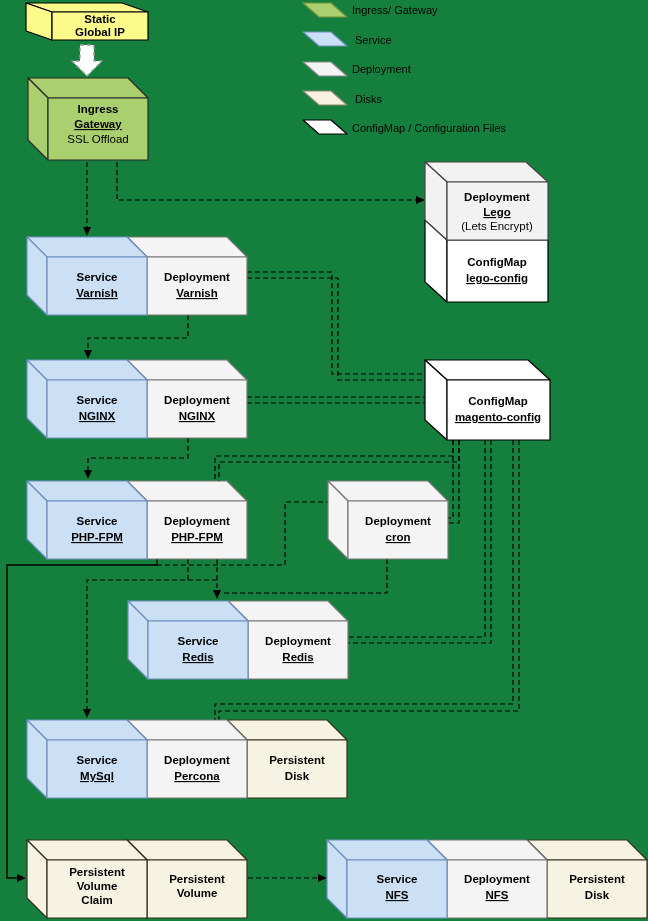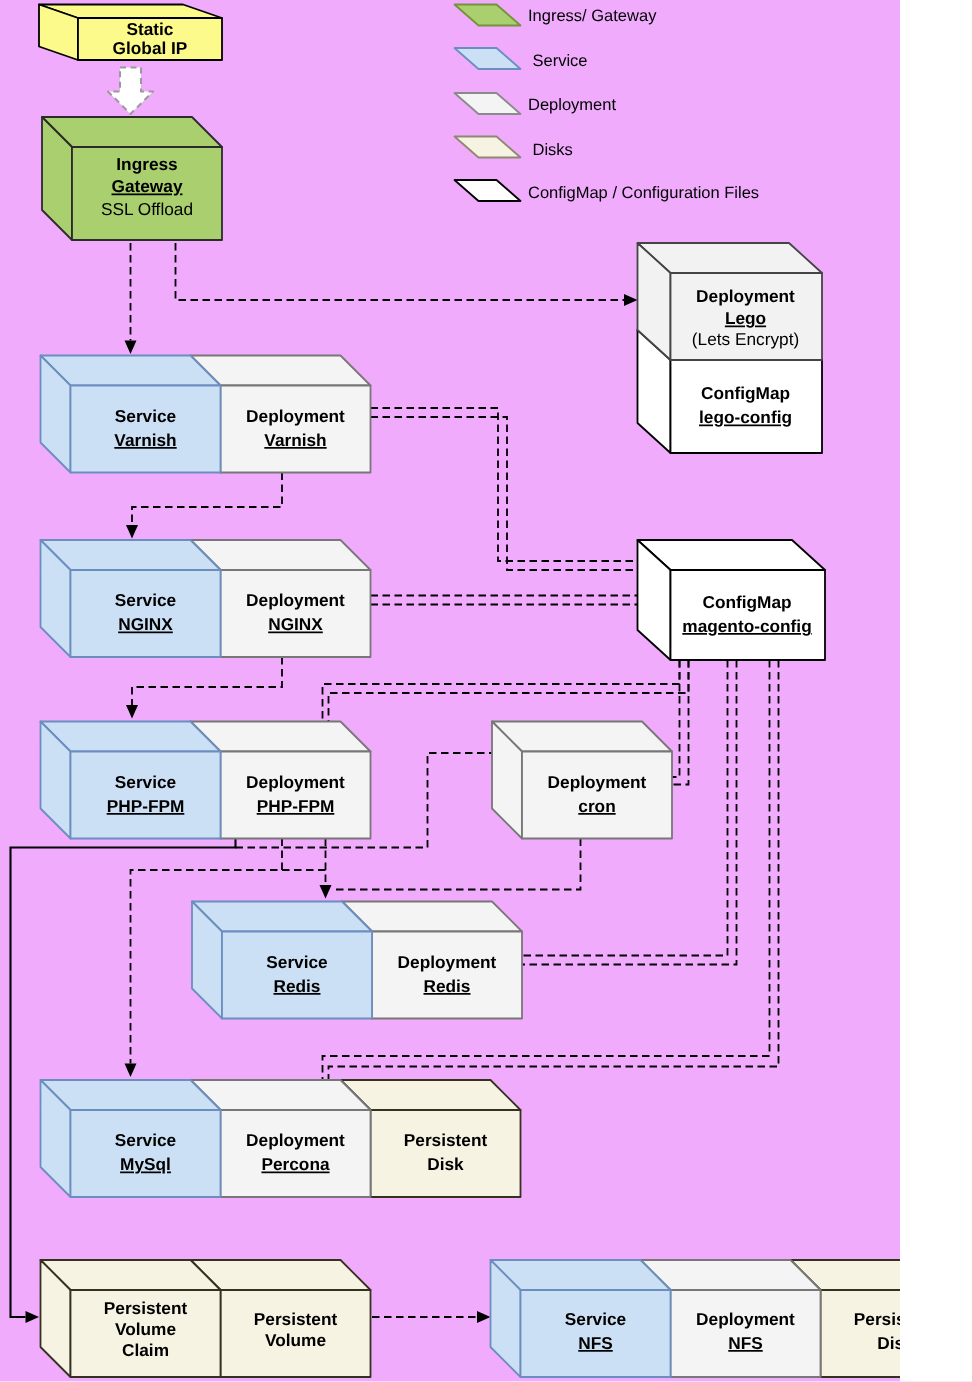--- a/index.html
+++ b/index.html
@@ -1,16 +1,16 @@
 <!DOCTYPE html>
 <html><head>
 <meta charset="utf-8">
 <style>
   html,body{margin:0;padding:0;background:#ffffff;}
-  .stage{position:relative;width:600px;height:921px;background:#f0abfc;overflow:hidden;}
+  .stage{position:relative;width:648px;height:921px;background:#15803d;overflow:hidden;}
   svg{display:block;}
   
   .f-yellow{fill:#fdfa8c;stroke:#000000;stroke-width:1.2;stroke-linejoin:round;}
   .f-green{fill:#a9cf6e;stroke:#2b2b2b;stroke-width:1.2;stroke-linejoin:round;}
   .f-blue{fill:#cce0f5;stroke:#6c8ebf;stroke-width:1.2;stroke-linejoin:round;}
   .f-gray{fill:#f4f4f4;stroke:#777777;stroke-width:1.2;stroke-linejoin:round;}
   .f-beige{fill:#f7f3e3;stroke:#35311f;stroke-width:1.2;stroke-linejoin:round;}
   .f-white{fill:#ffffff;stroke:#000000;stroke-width:1.2;stroke-linejoin:round;}
   .f-gray-dark{fill:#f2f2f2;stroke:#444444;stroke-width:1.2;stroke-linejoin:round;}
   

